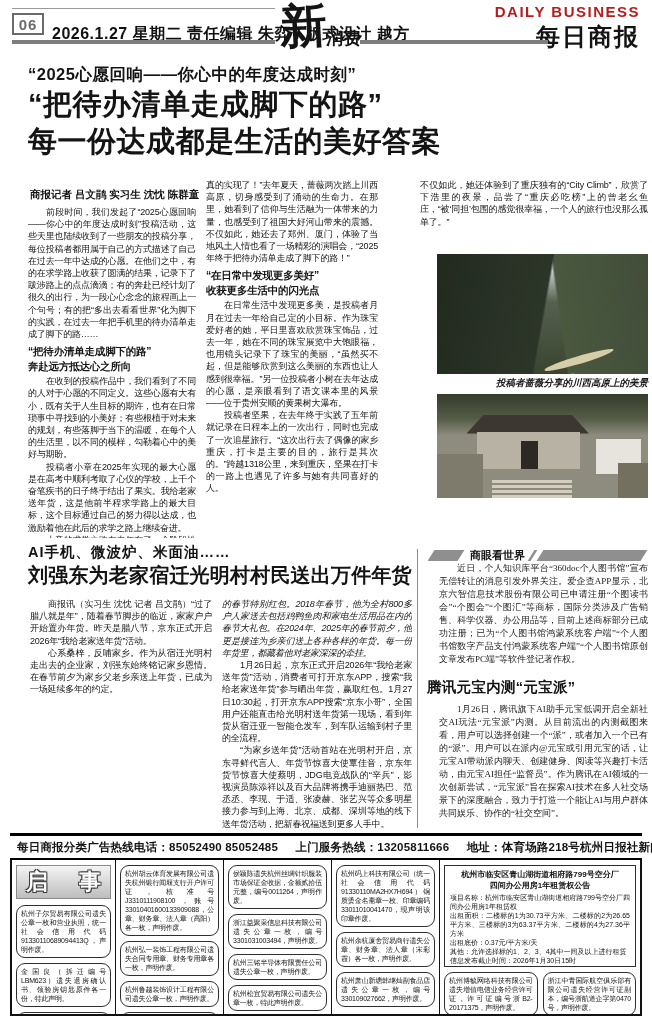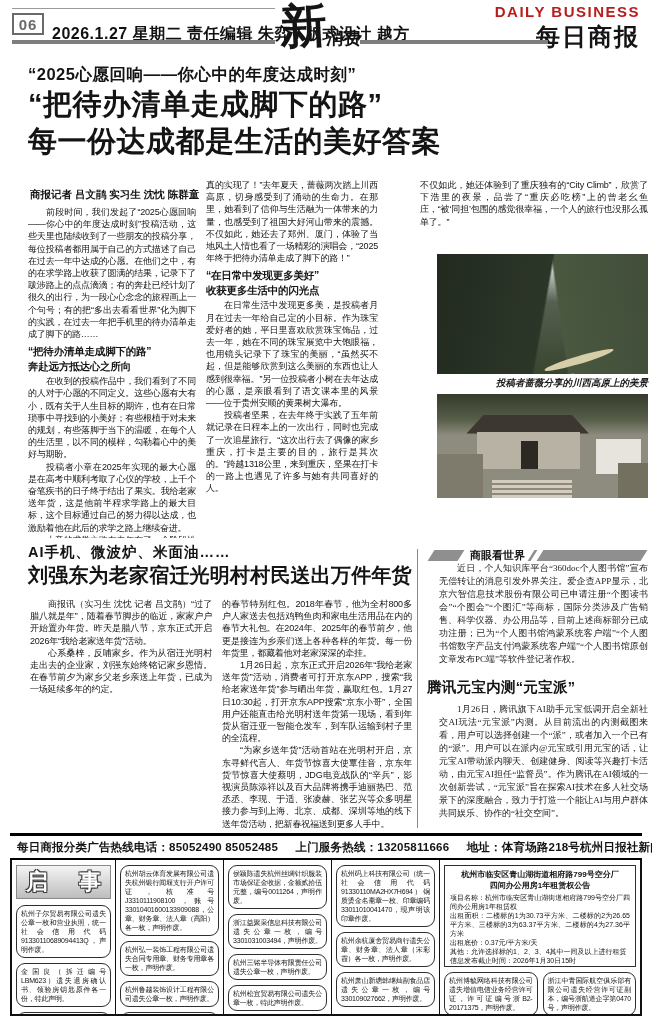--- a/index.html
+++ b/index.html
@@ -150,21 +150,21 @@
 
   <div class="abs jd-headline" style="top:562px; left:28px; width:390px;">刘强东为老家宿迁光明村村民送出万件年货</div>
   <div class="abs jd-kicker" style="top:543px; left:28px;">AI手机、微波炉、米面油……</div>
 
   <div class="abs bodycol" style="top:598px; left:14px; width:182px; height:230px;margin-left:16px;">
     <p>商报讯（实习生 沈忱 记者 吕文鹃）“过了腊八就是年”，随着春节脚步的临近，家家户户开始置办年货。昨天是腊八节，京东正式开启2026年“我给老家送年货”活动。</p>
     <p>心系桑梓，反哺家乡。作为从宿迁光明村走出去的企业家，刘强东始终铭记家乡恩情。在春节前夕为家乡父老乡亲送上年货，已成为一场延续多年的约定。</p>
 
   </div>
   <div class="abs bodycol" style="top:598px; left:222px; width:190px; height:230px;">
-    <p style="text-indent:0;">的春节特别红包。2018年春节，他为全村800多户人家送去包括鸡鸭鱼肉和家电生活用品在内的春节大礼包。在2024年、2025年的春节前夕，他更是接连为乡亲们送上各种各样的年货。每一份年货里，都藏着他对老家深深的牵挂。</p>
+    <p style="text-indent:0;font-style:italic;">的春节特别红包。2018年春节，他为全村800多户人家送去包括鸡鸭鱼肉和家电生活用品在内的春节大礼包。在2024年、2025年的春节前夕，他更是接连为乡亲们送上各种各样的年货。每一份年货里，都藏着他对老家深深的牵挂。</p>
     <p>1月26日起，京东正式开启2026年“我给老家送年货”活动，消费者可打开京东APP，搜索“我给老家送年货”参与晒出年货，赢取红包。1月27日10:30起，打开京东APP搜索“京东小哥”，全国用户还能直击给光明村送年货第一现场，看到年货从宿迁亚一智能仓发车，到车队运输到村子里的全流程。</p>
     <p>“为家乡送年货”活动首站在光明村开启，京东寻鲜代言人、年货节惊喜大使覃佳音，京东年货节惊喜大使蔡明，JDG电竞战队的“辛兵”，影视演员陈添祥以及百大品牌将携手迪丽热巴、范丞丞、李现、于适、张凌赫、张艺兴等众多明星接力参与到上海、北京、成都、深圳等地的线下送年货活动，把新春祝福送到更多人手中。</p>
   </div>
 
   <div class="abs vdiv" style="top:549px; left:417px; height:279px;"></div>
 
   <div class="abs" style="top:549px; left:427px; width:221px; height:280px; overflow:hidden;">
     <div class="sec">
       <div class="pg1"></div>
       <div class="label">商眼看世界</div>

